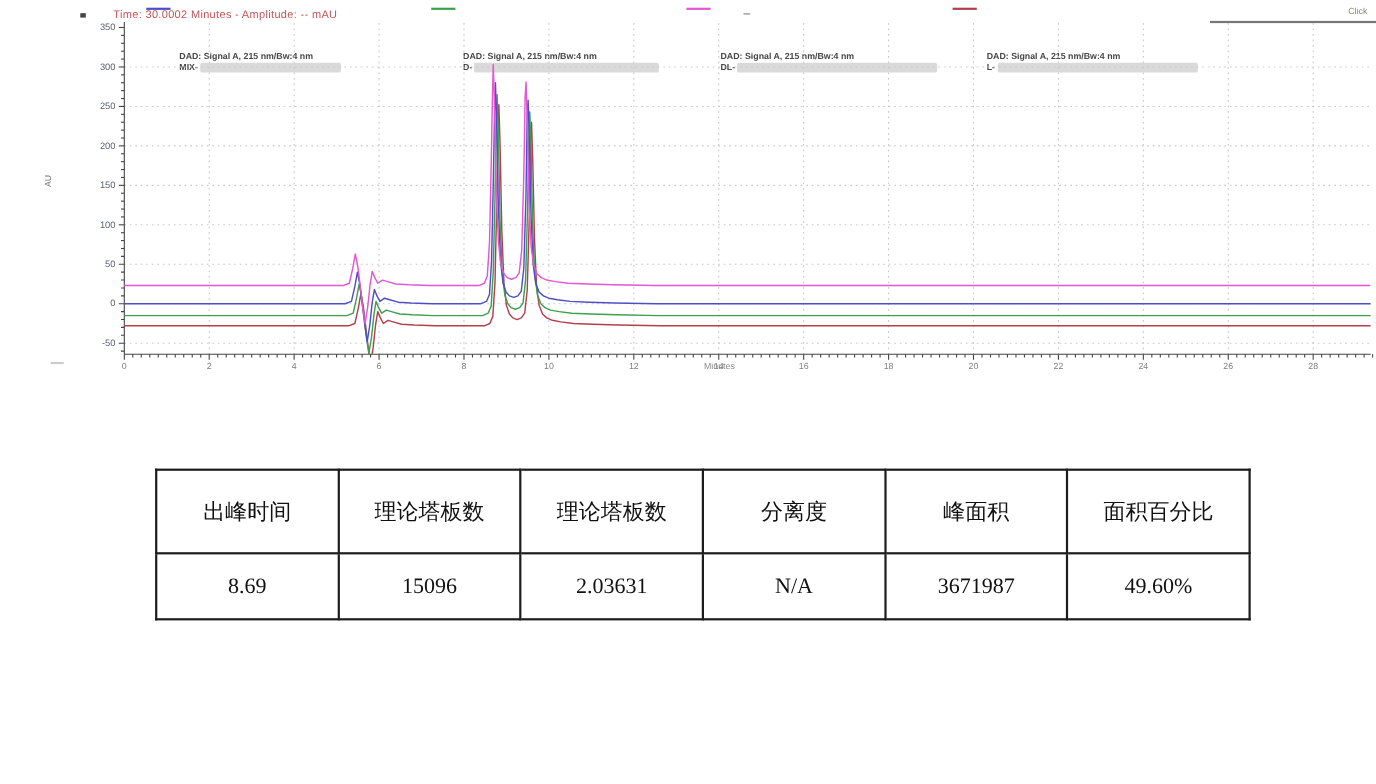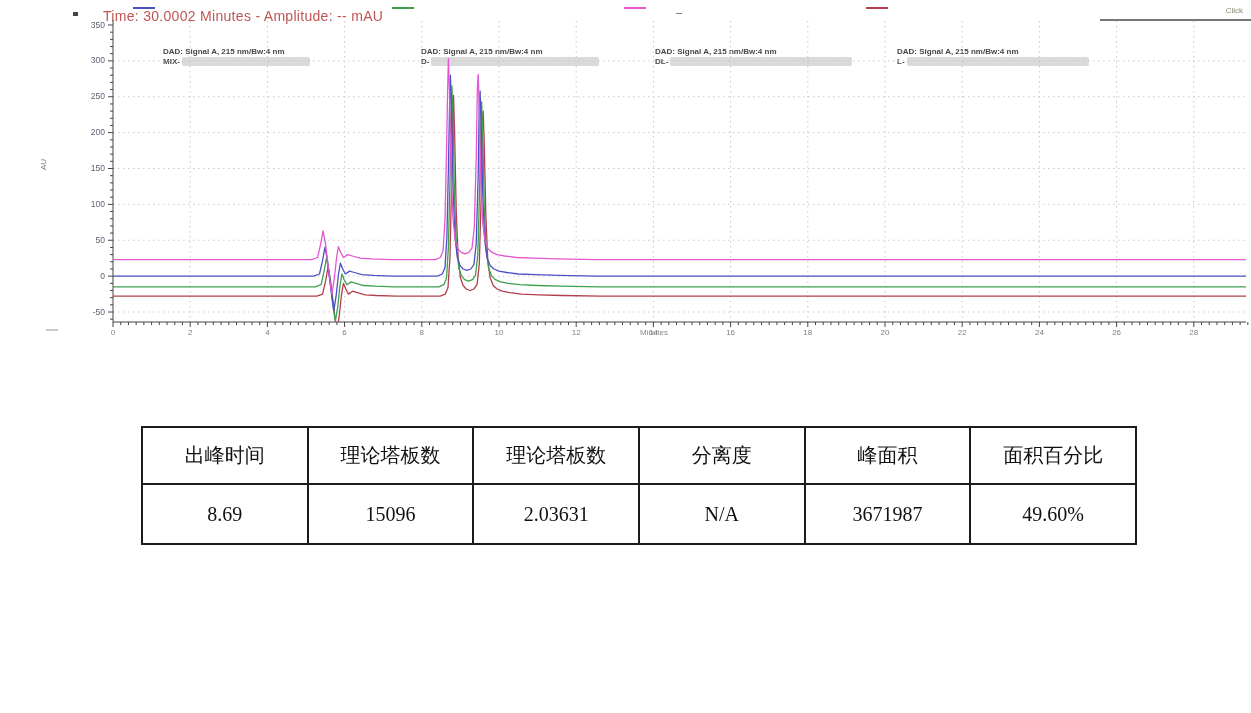--- a/index.html
+++ b/index.html
@@ -1,21 +1,21 @@
 <!DOCTYPE html>
 <html><head>
 <meta charset="utf-8">
 <style>
   * { margin:0; padding:0; box-sizing:border-box; }
   html,body { width:1251px; height:713px; background:#ffffff; overflow:hidden;
               font-family:"Liberation Sans", sans-serif; }
   #stage { position:relative; width:1251px; height:713px; background:#fff; }
 
   
-  .status-text { position:absolute; left:103px; top:8px; font-size:14px; color:#c05555;
+  .status-text { position:absolute; left:103px; top:8px; font-size:10px; color:#c05555;
                  letter-spacing:0.3px; white-space:nowrap; }
   .corner-dot { position:absolute; left:73px; top:12px; width:5px; height:4px; background:#444; }
   .minimize-glyph { position:absolute; left:676px; top:6px; font-size:11px; color:#555; }
   .click-label { position:absolute; right:8px; top:6px; font-size:8px; color:#8a8a70; }
   .click-line { position:absolute; left:1100px; top:19px; width:151px; border-top:2px solid #777; }
   .bottom-smudge { position:absolute; left:46px; top:329px; width:12px; height:2px; background:#ccc; }
 
   
   .legend-entry { position:absolute; top:28px; }
   .legend-swatch { position:absolute; top:7px; width:22px; height:2px; }
@@ -32,21 +32,21 @@
 
   #plot { position:absolute; left:0; top:0; }
 
   
   .results-table { position:absolute; left:141px; top:426px; width:996px;
                    border-collapse:collapse; table-layout:fixed;
                    font-family:"Liberation Serif", serif; font-size:20px; color:#111; }
   .results-table th, .results-table td {
       border:2px solid #1c1c1c; text-align:center; vertical-align:middle;
       font-weight:normal; background:#fff; }
-  .results-table thead th { height:57px; }
+  .results-table thead th { height:76px; }
   .results-table tbody td { height:60px; }
 </style>
 </head>
 <body>
 
 <div id="stage">
 
   <div class="corner-dot"></div>
   <div class="status-text">Time:  30.0002 Minutes - Amplitude:  -- mAU</div>
   <div class="minimize-glyph">–</div>

